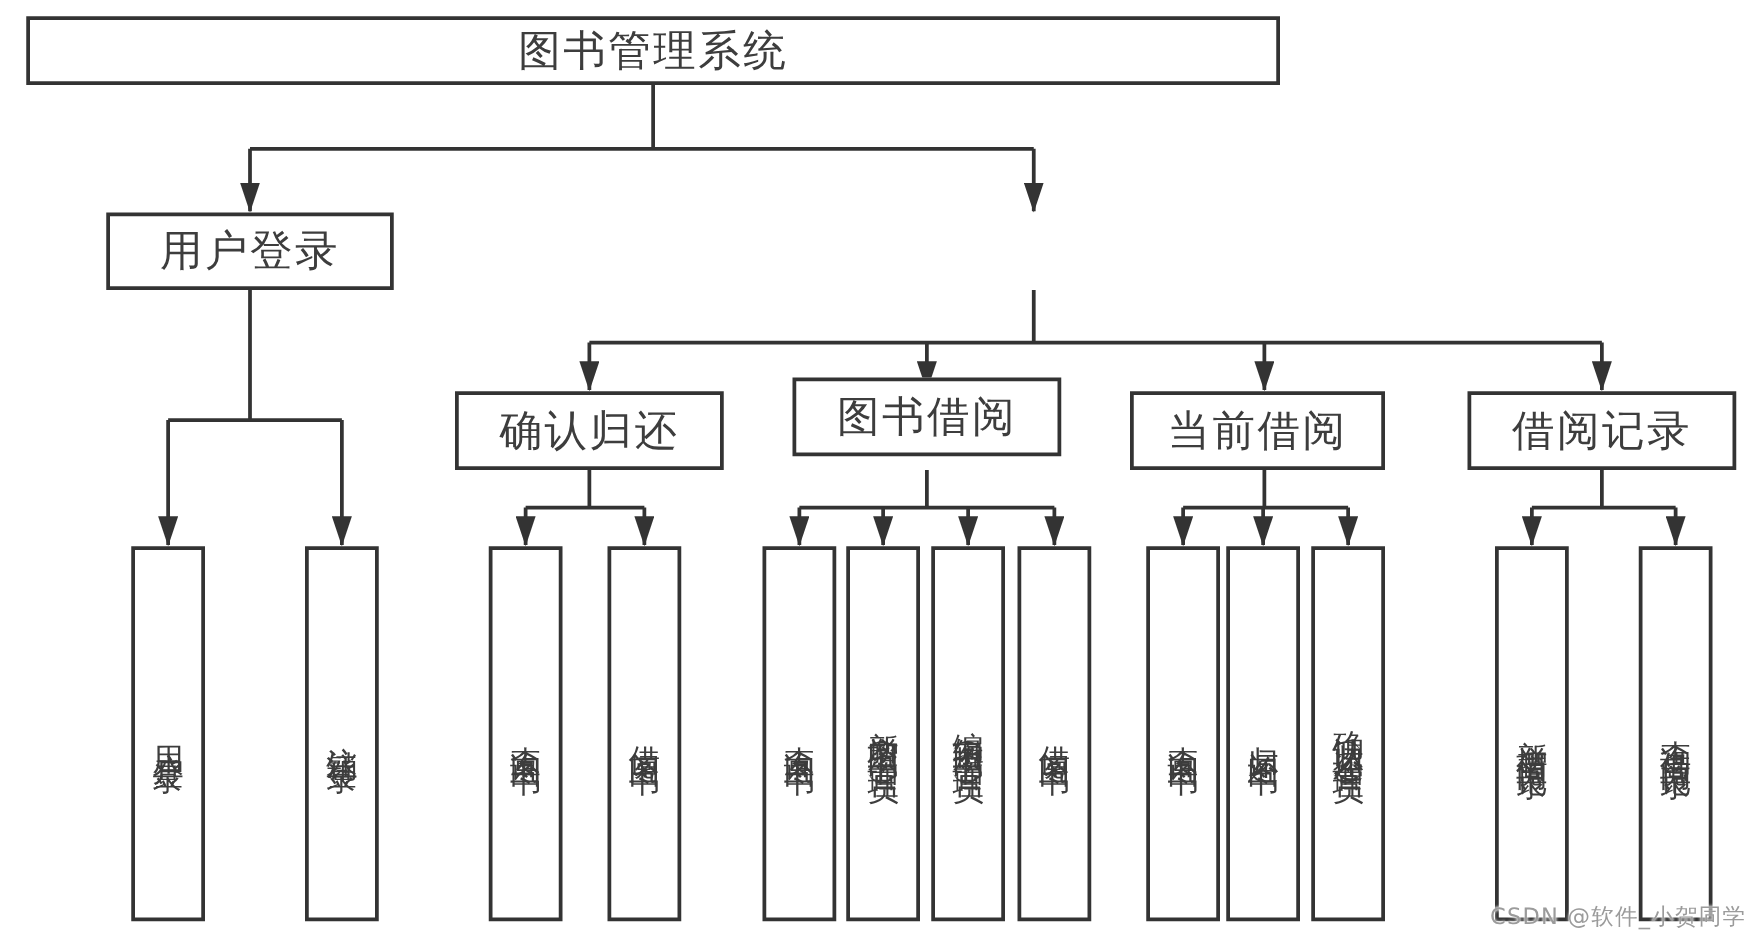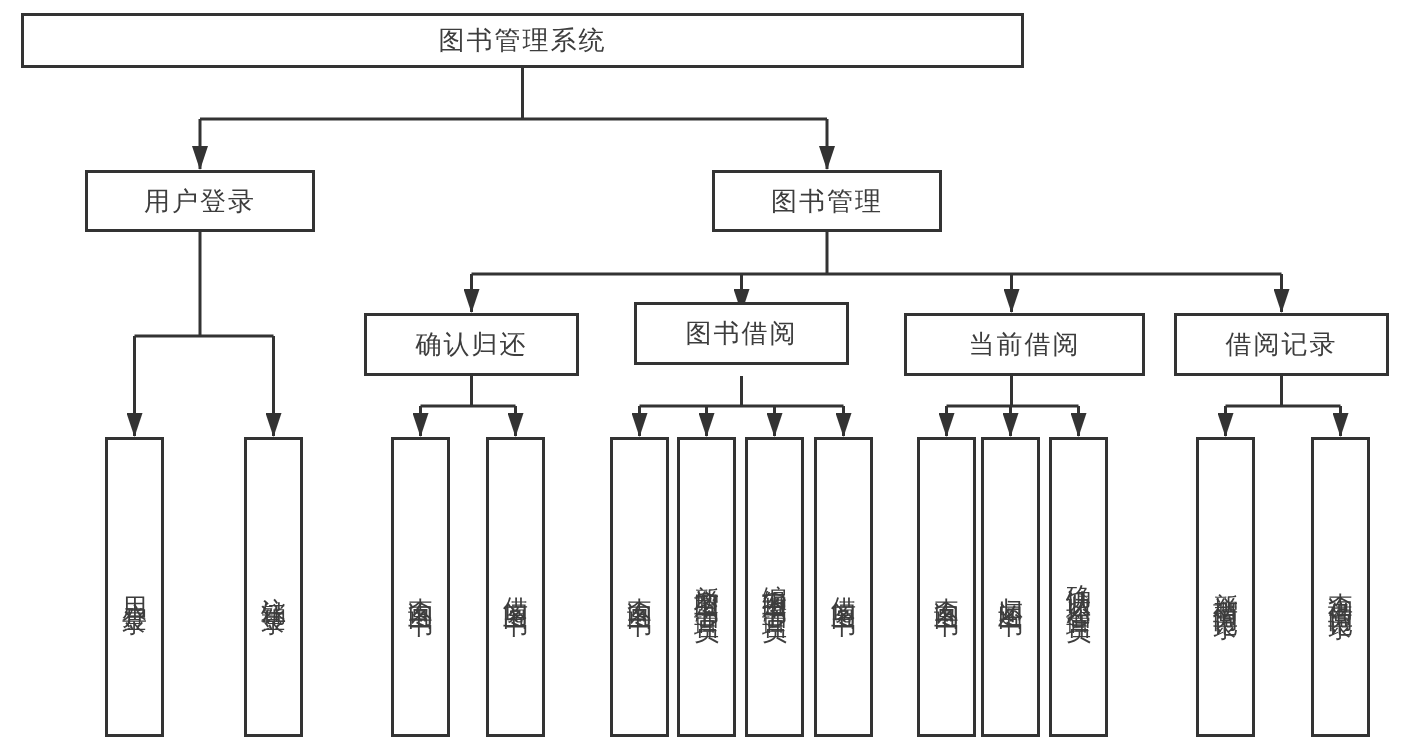--- a/index.html
+++ b/index.html
@@ -18,21 +18,21 @@
     width: 1405px; height: 747px;
     z-index: 1;
   }
   .hnode {
     position: absolute;
     background: #ffffff;
     border: 3px solid #333333;
     display: flex;
     align-items: center;
     justify-content: center;
-    font-size: 26px;
+    font-size: 34px;
     letter-spacing: 2px;
     color: #3d3d3d;
     z-index: 2;
     white-space: nowrap;
   }
   .vnode {
     position: absolute;
     background: #ffffff;
     border: 3px solid #333333;
     display: flex;
@@ -123,39 +123,39 @@
         <path d="M1225.5 406 H1340.5"></path>
         <path d="M1225.5 406 V436" marker-end="url(#arrow)"></path>
         <path d="M1340.5 406 V436" marker-end="url(#arrow)"></path>
       </g>
     </g>
   </svg>
 
   <div class="hnode" style="left:21px; top:13px; width:1003px; height:55px;">图书管理系统</div>
 
   <div class="hnode" style="left:85px; top:170px; width:230px; height:62px;">用户登录</div>
-  <div class="hnode" style="left:712px; top:170px; width:230px; height:62px;">图书管理</div>
 
   <div class="hnode" style="left:364px; top:313px; width:215px; height:63px;">确认归还</div>
   <div class="hnode" style="left:634px; top:302px; width:215px; height:63px;">图书借阅</div>
-  <div class="hnode" style="left:904px; top:313px; width:241px; height:63px;">当前借阅</div>
+  <div class="hnode" style="left:904px; top:313px; width:204px; height:63px;">当前借阅</div>
   <div class="hnode" style="left:1174px; top:313px; width:215px; height:63px;font-family:Liberation Serif, serif;">借阅记录</div>
 
   <div class="vnode" style="left:105px; top:437px; width:59px; height:300px;">用户登录</div>
   <div class="vnode" style="left:244px; top:437px; width:59px; height:300px;">注销登录</div>
 
   <div class="vnode" style="left:391px; top:437px; width:59px; height:300px;">查询图书</div>
   <div class="vnode" style="left:486px; top:437px; width:59px; height:300px;">借阅图书</div>
 
   <div class="vnode" style="left:610px; top:437px; width:59px; height:300px;">查询图书</div>
   <div class="vnode" style="left:677px; top:437px; width:59px; height:300px;">新增图书（管理员）</div>
   <div class="vnode" style="left:745px; top:437px; width:59px; height:300px;">编辑图书（管理员）</div>
   <div class="vnode" style="left:814px; top:437px; width:59px; height:300px;">借阅图书</div>
 
   <div class="vnode" style="left:917px; top:437px; width:59px; height:300px;">查询图书</div>
   <div class="vnode" style="left:981px; top:437px; width:59px; height:300px;">归还图书</div>
   <div class="vnode" style="left:1049px; top:437px; width:59px; height:300px;">确认归还（管理员）</div>
 
   <div class="vnode" style="left:1196px; top:437px; width:59px; height:300px;">新增借阅记录</div>
   <div class="vnode" style="left:1311px; top:437px; width:59px; height:300px;">查询借阅记录</div>
 
+  <div class="watermark">CSDN @软件_小贺同学</div>
 
 </div>
 
 </body></html>

